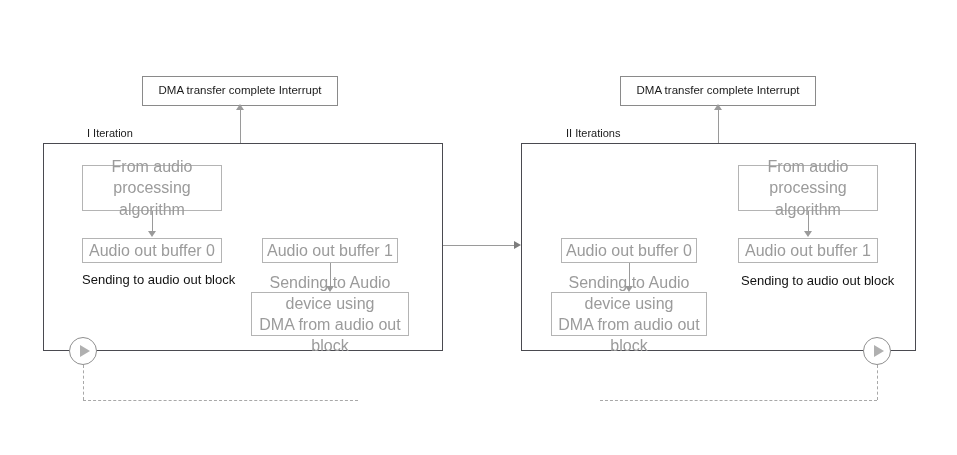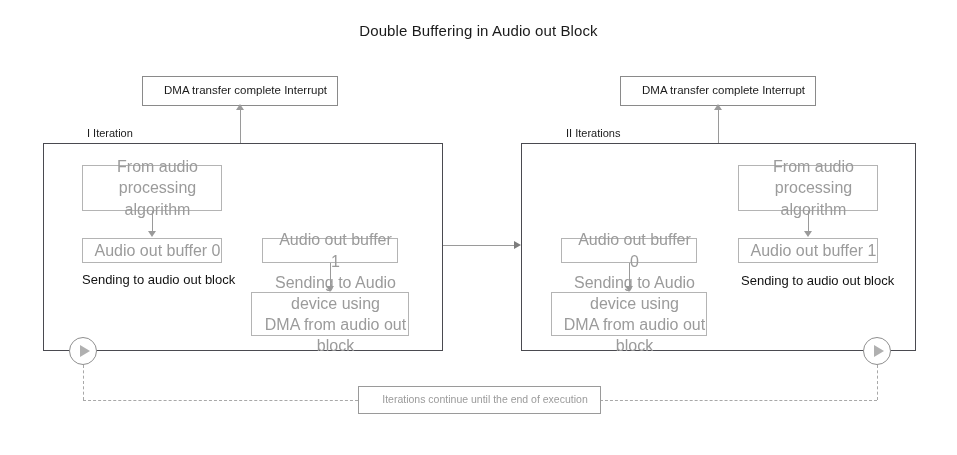--- a/index.html
+++ b/index.html
@@ -45,21 +45,20 @@
   }
 
   
   .box {
     box-sizing: border-box;
     display: flex;
     align-items: center;
     justify-content: center;
     text-align: center;
     line-height: 1.32;
-    padding-left: 11px;
   }
   .box-dark {
     border: 1px solid #8a8a8a;
     color: #1a1a1a;
     font-size: 11.5px;
     background: #ffffff;
   }
   .box-gray {
     border: 1px solid #b4b4b4;
     color: #9b9b9b;
@@ -136,21 +135,20 @@
     border-bottom: 6px solid transparent;
     border-left: 10px solid #b0b0b0;
     margin-left: 3px;
   }
 </style>
 </head>
 <body>
 
 <div id="canvas">
 
-  <div class="abs" id="title">Double Buffering in Audio out Block</div>
 
   <div class="abs box box-dark" style="left:142px; top:76px; width:196px; height:30px;">DMA transfer complete Interrupt</div>
 
   <div class="abs v-line" style="left:240px; top:108px; height:36px;"></div>
   <div class="abs arrow-up" style="left:236px; top:104px;"></div>
 
   <div class="abs box box-dark" style="left:620px; top:76px; width:196px; height:30px;">DMA transfer complete Interrupt</div>
   <div class="abs v-line" style="left:718px; top:108px; height:36px;"></div>
   <div class="abs arrow-up" style="left:714px; top:104px;"></div>
 
@@ -202,21 +200,20 @@
   </div>
 
   <div class="abs dash-v" style="left:83px; top:365px; height:35px;"></div>
 
   <div class="abs dash-h" style="left:83px; top:400px; width:275px;"></div>
 
   <div class="abs dash-h" style="left:600px; top:400px; width:277px;"></div>
 
   <div class="abs dash-v" style="left:877px; top:365px; height:35px;"></div>
 
-  <div class="abs box loop-box" style="left:358px; top:386px; width:243px; height:28px;">Iterations continue until the end of execution</div>
 
   <div class="abs play-circle" style="left:69px; top:337px;">
     <span class="play-tri"></span>
   </div>
   <div class="abs play-circle" style="left:863px; top:337px;">
     <span class="play-tri"></span>
   </div>
 
 </div>
 

